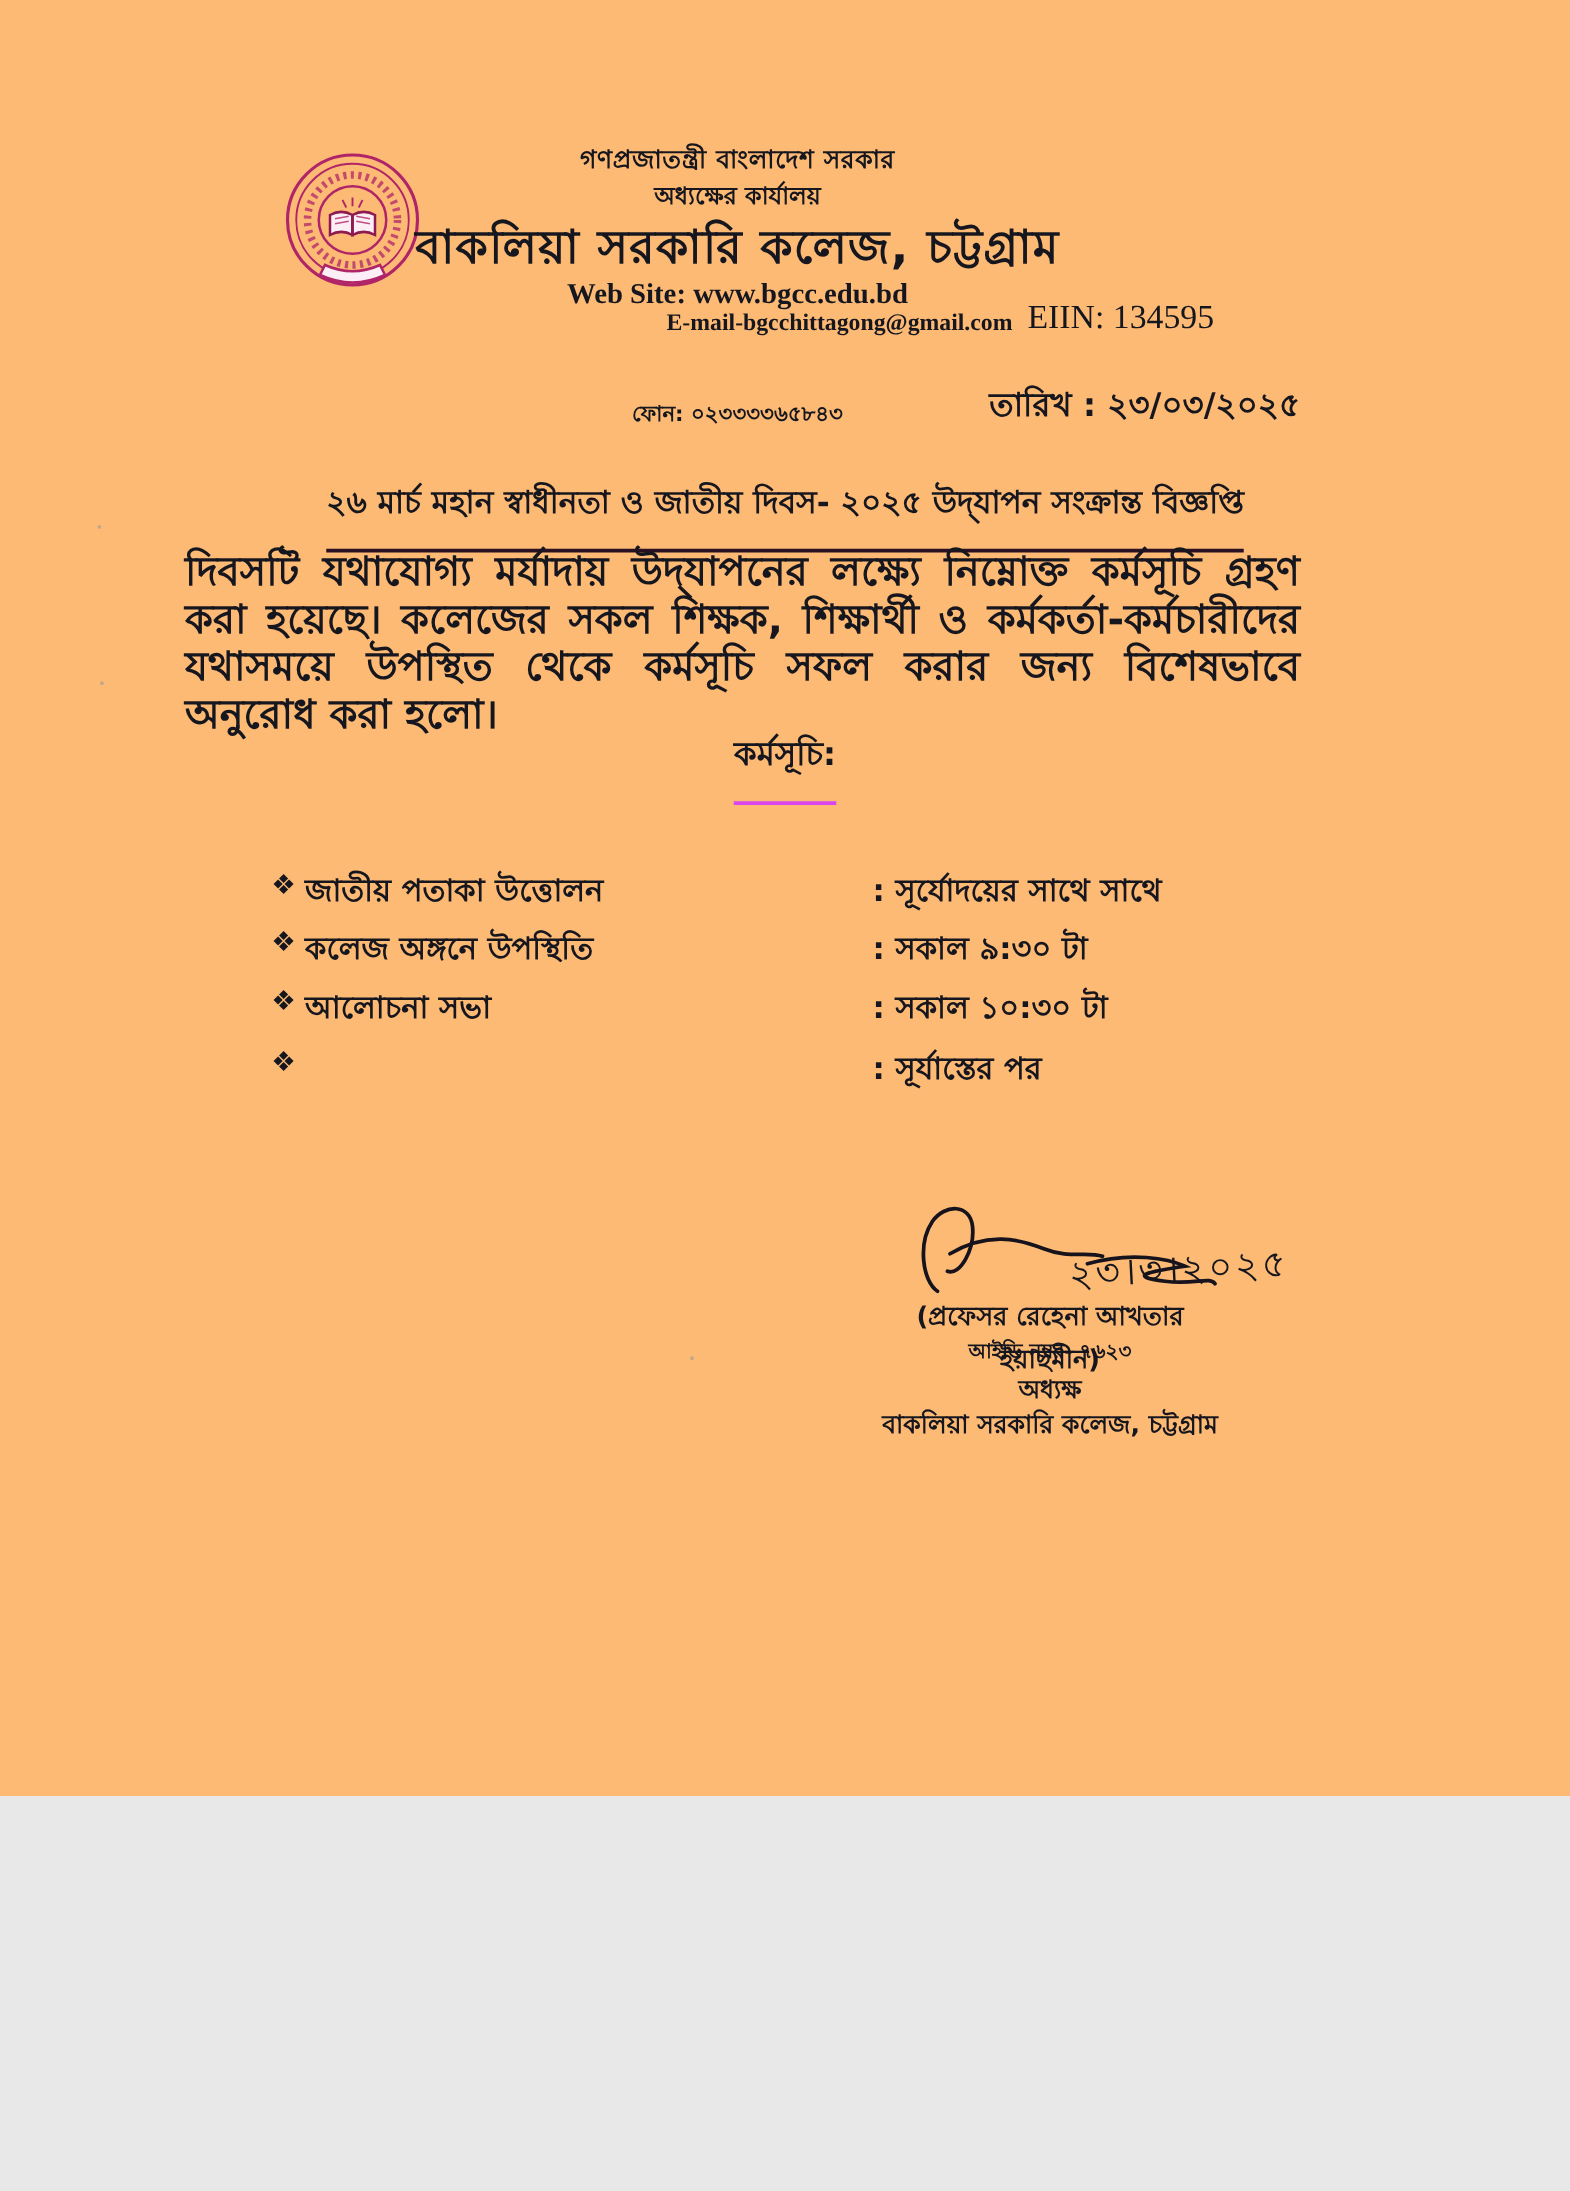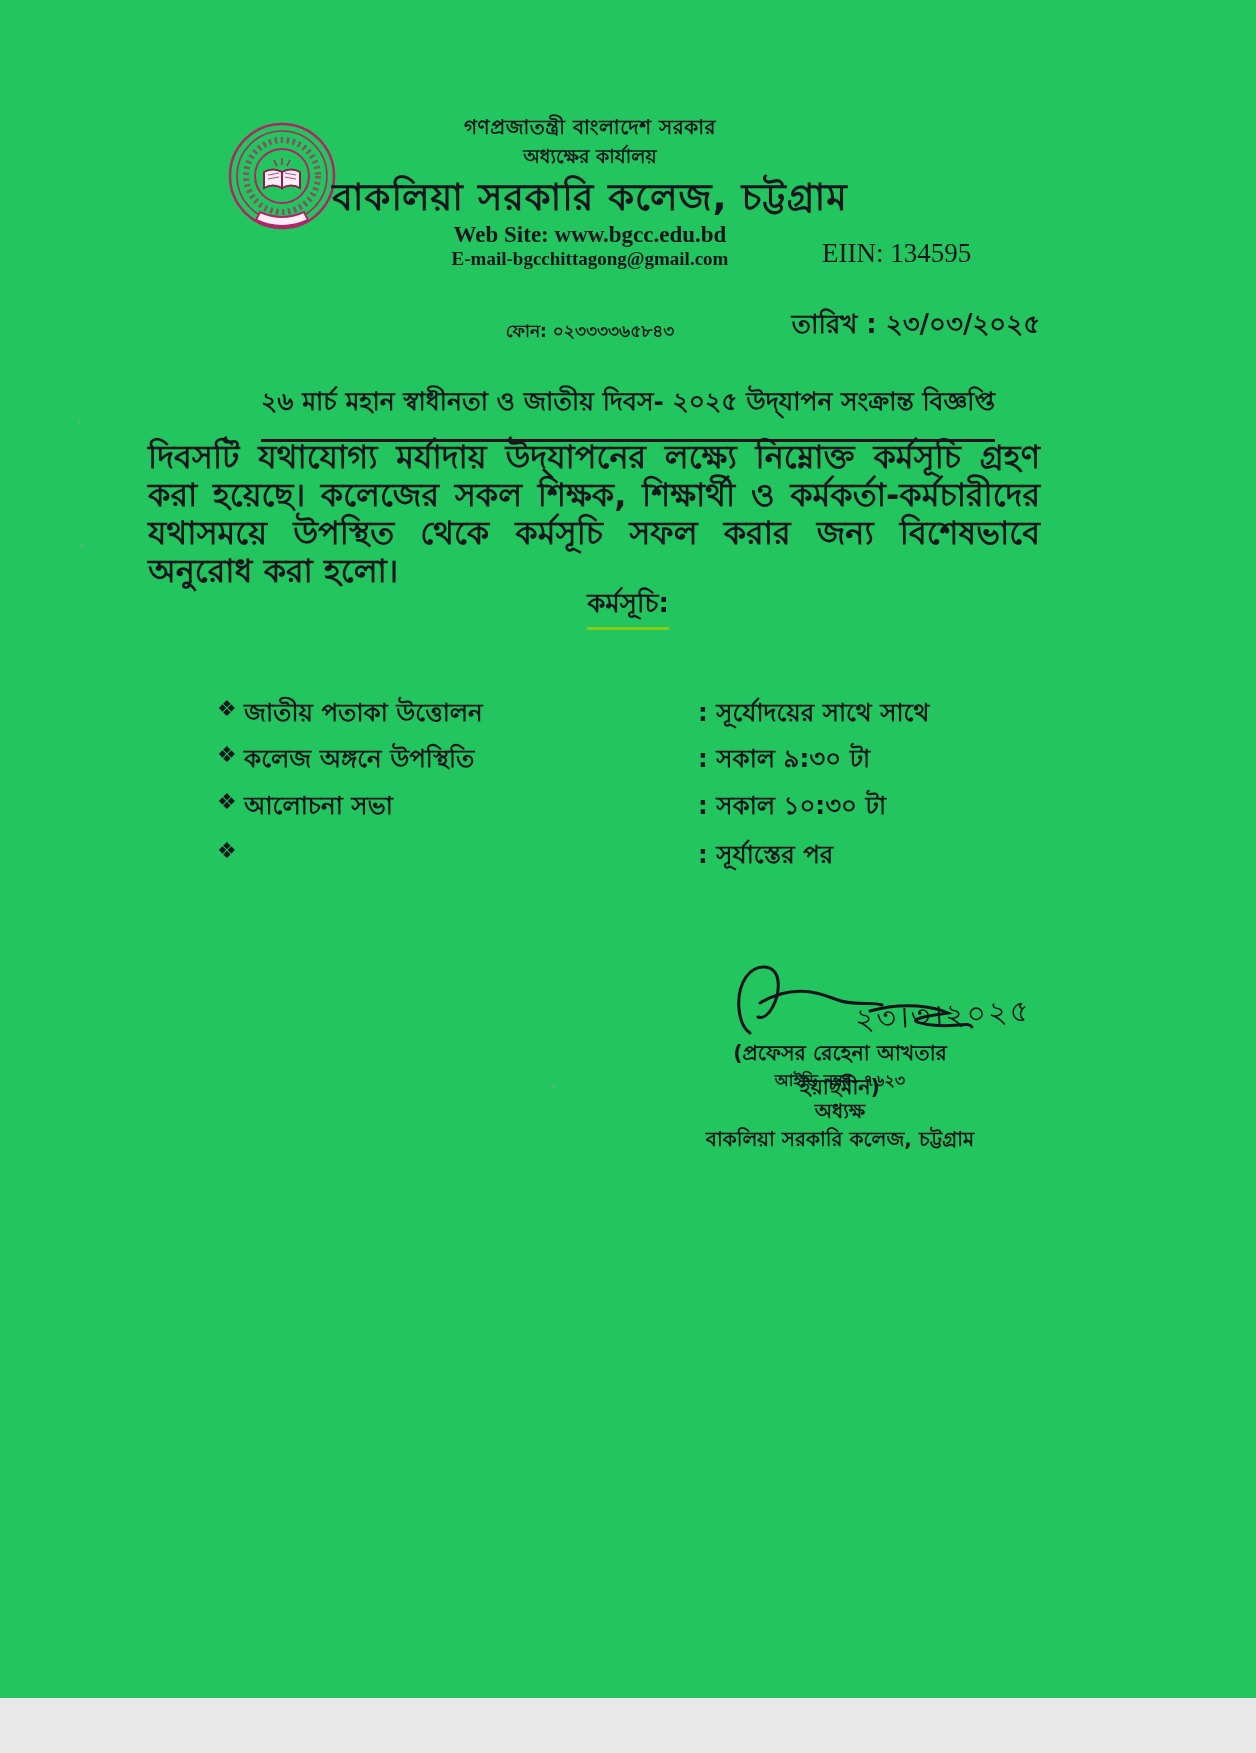--- a/index.html
+++ b/index.html
@@ -1,34 +1,34 @@
 <!DOCTYPE html>
 <html lang="bn"><head>
 <meta charset="utf-8">
 <style>
   html,body{margin:0;padding:0;background:#e8e8e8;}
   .page{
     position:relative;
-    width:1256px;height:1698px;
+    width:1256px;height:1437px;
     margin:0 auto;
-    background:#22c55e;
+    background:#fdba74;
     font-family:"Liberation Serif","DejaVu Serif",serif;
     color:#16161f;
     overflow:hidden;
   }
   .abs{position:absolute;}
   .center-text{text-align:center;}
   .bn{font-family:"DejaVu Sans","Liberation Sans",sans-serif;font-weight:700;}
 
   
   .hdr-govt{top:112px;left:370px;width:440px;font-size:20px;letter-spacing:0.5px;}
   .hdr-office{top:142px;left:370px;width:440px;font-size:19px;}
   .hdr-college{top:168px;left:260px;width:660px;font-size:37px;letter-spacing:1px;}
   .hdr-web{top:222px;left:370px;width:440px;font-size:23px;font-weight:700;font-family:"Liberation Serif",serif;}
-  .hdr-email{top:248px;left:370px;width:440px;font-size:19px;font-weight:700;font-family:"Liberation Serif",serif;}
+  .hdr-email{top:248px;left:370px;width:440px;font-size:19px;font-weight:700;font-family:"Liberation Serif",serif;text-align:right;}
   .hdr-phone{top:270px;left:370px;width:440px;font-size:17px;margin-top:48px;}
   .hdr-eiin{top:238px;left:822px;width:260px;font-size:27px;font-family:"Liberation Serif",serif;}
 
   .date-line{top:304px;left:620px;width:420px;font-size:26px;text-align:right;}
 
   .notice-title{
     top:382px;left:128px;width:1000px;font-size:25px;
   }
   .notice-title span{
     border-bottom:3px solid #2a1020;
@@ -36,21 +36,21 @@
     display:inline-block;
   }
 
   .body-par{
     top:438px;left:148px;width:892px;
     font-size:32px;line-height:38px;
     text-align:justify;
   }
 
   .sched-head{top:583px;left:128px;width:1000px;font-size:26px;}
-  .sched-head span{border-bottom:3px solid #84cc16;padding-bottom:0;display:inline-block;}
+  .sched-head span{border-bottom:3px solid #d946ef;padding-bottom:14px;display:inline-block;}
 
   .sched-row{left:0;width:1256px;height:40px;font-size:24.5px;}
   .sched-row .bullet{position:absolute;left:217px;top:2px;font-size:22px;}
   .sched-row .activity{position:absolute;left:244px;top:0;}
   .sched-row .time{position:absolute;left:655px;top:0;margin-left:43px;}
   .row-0{top:694px;} .row-1{top:740px;} .row-2{top:787px;} .row-3{top:836px;}
 
   
   .sig-art{top:955px;left:720px;width:340px;height:90px;}
   .sig-date{

